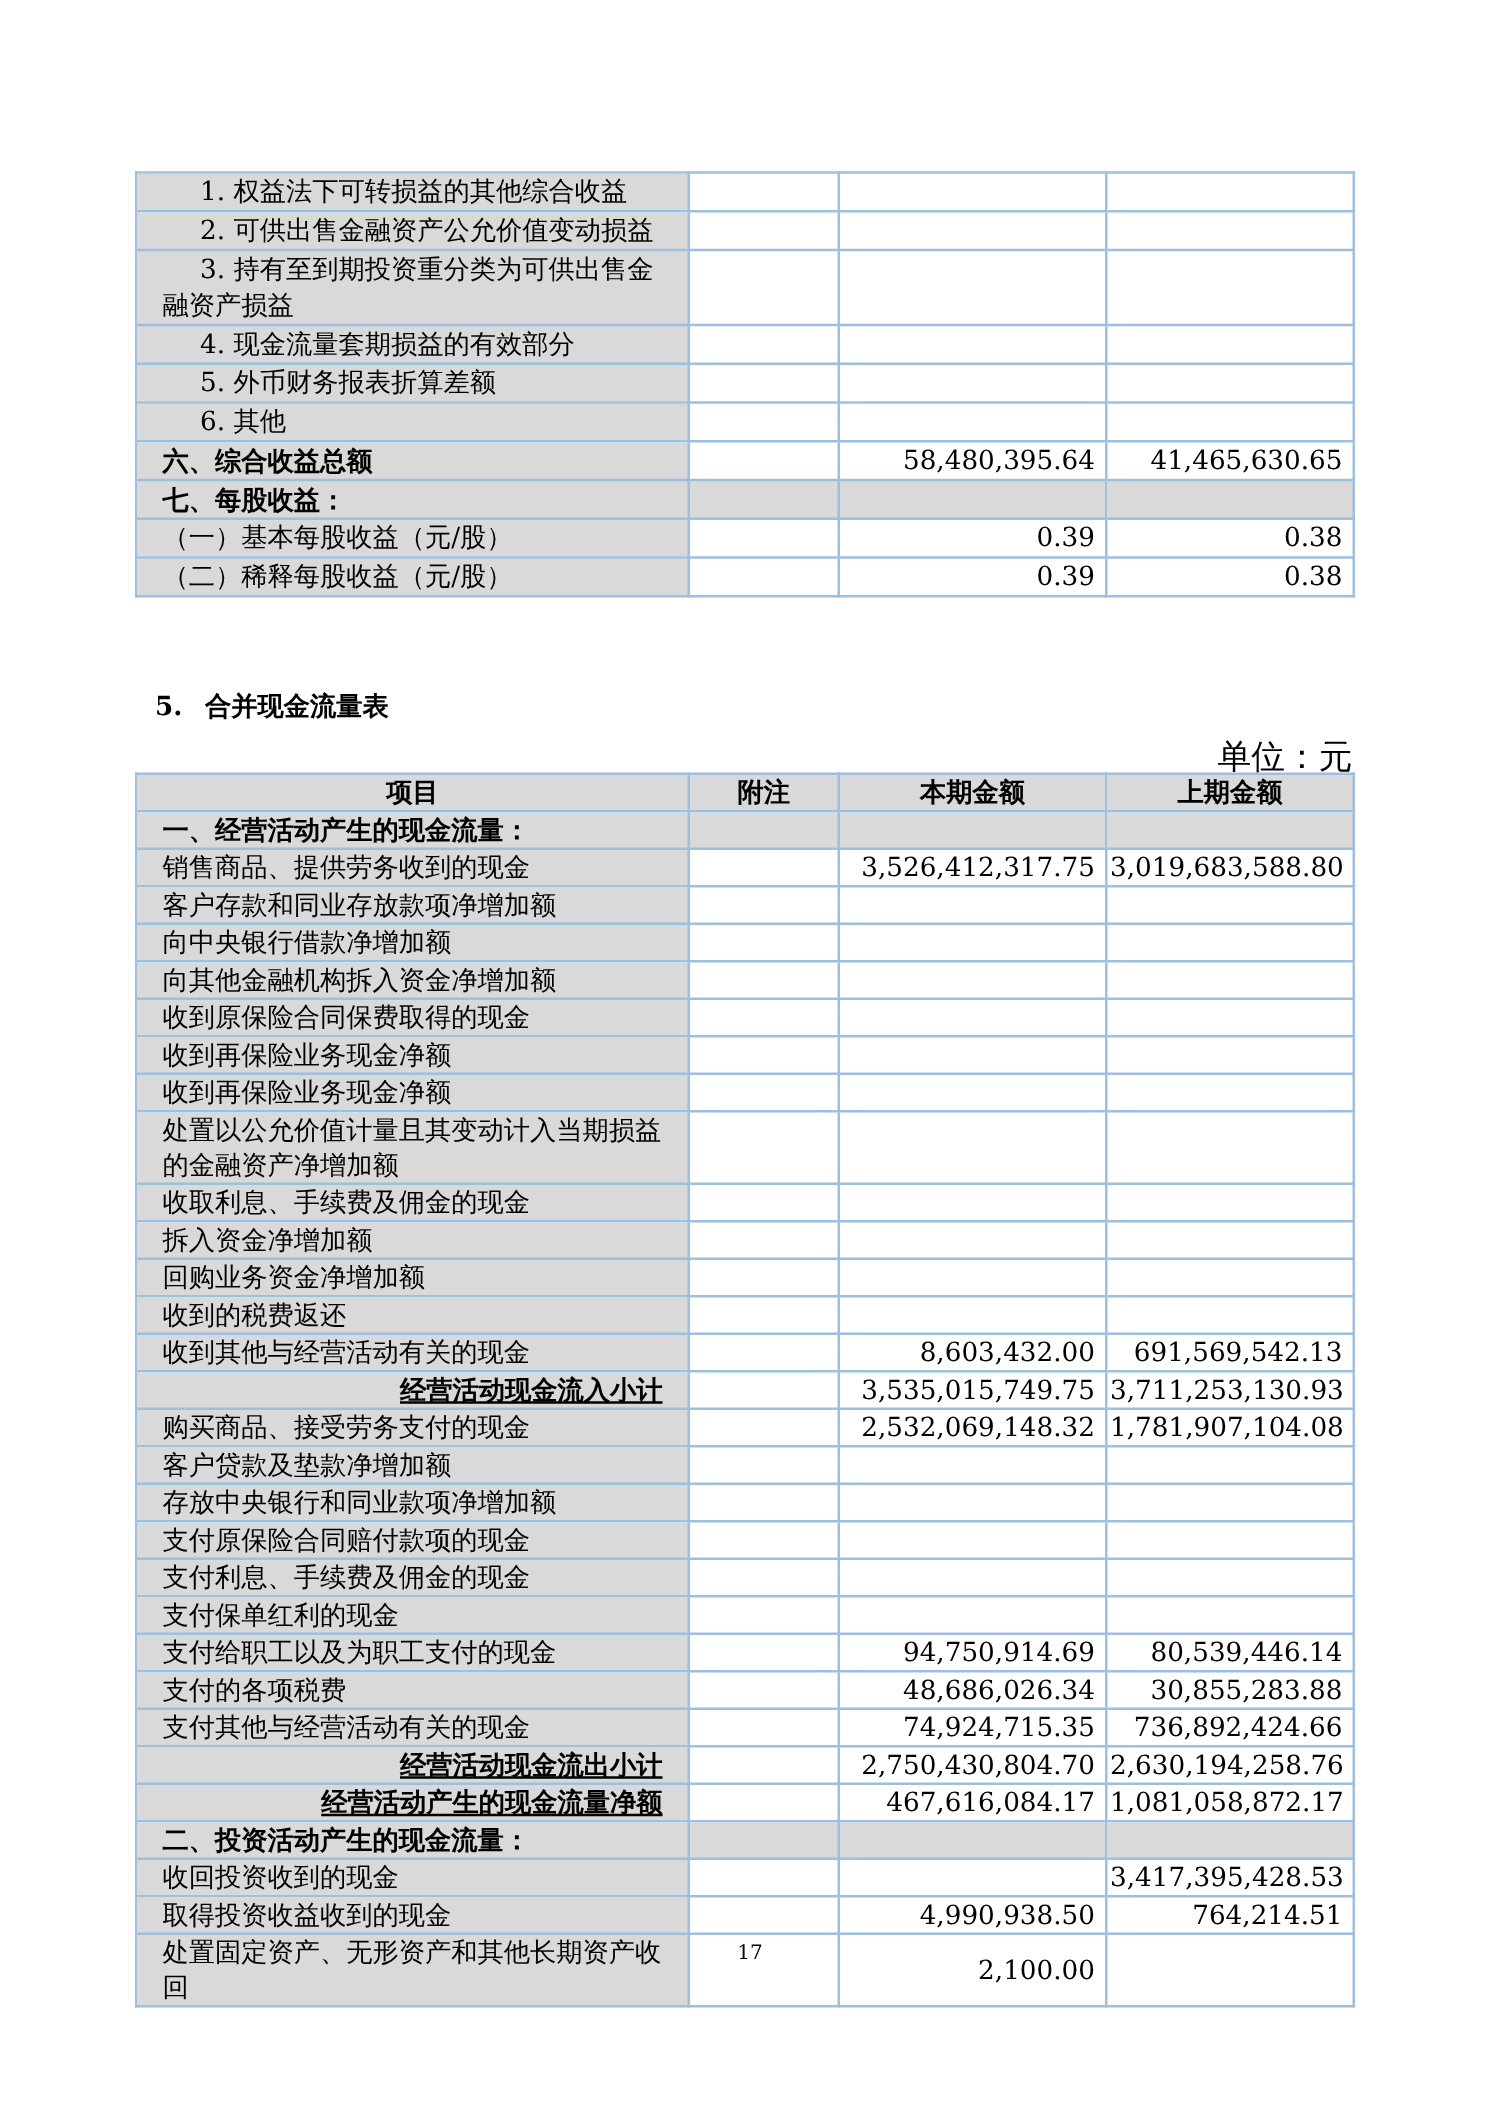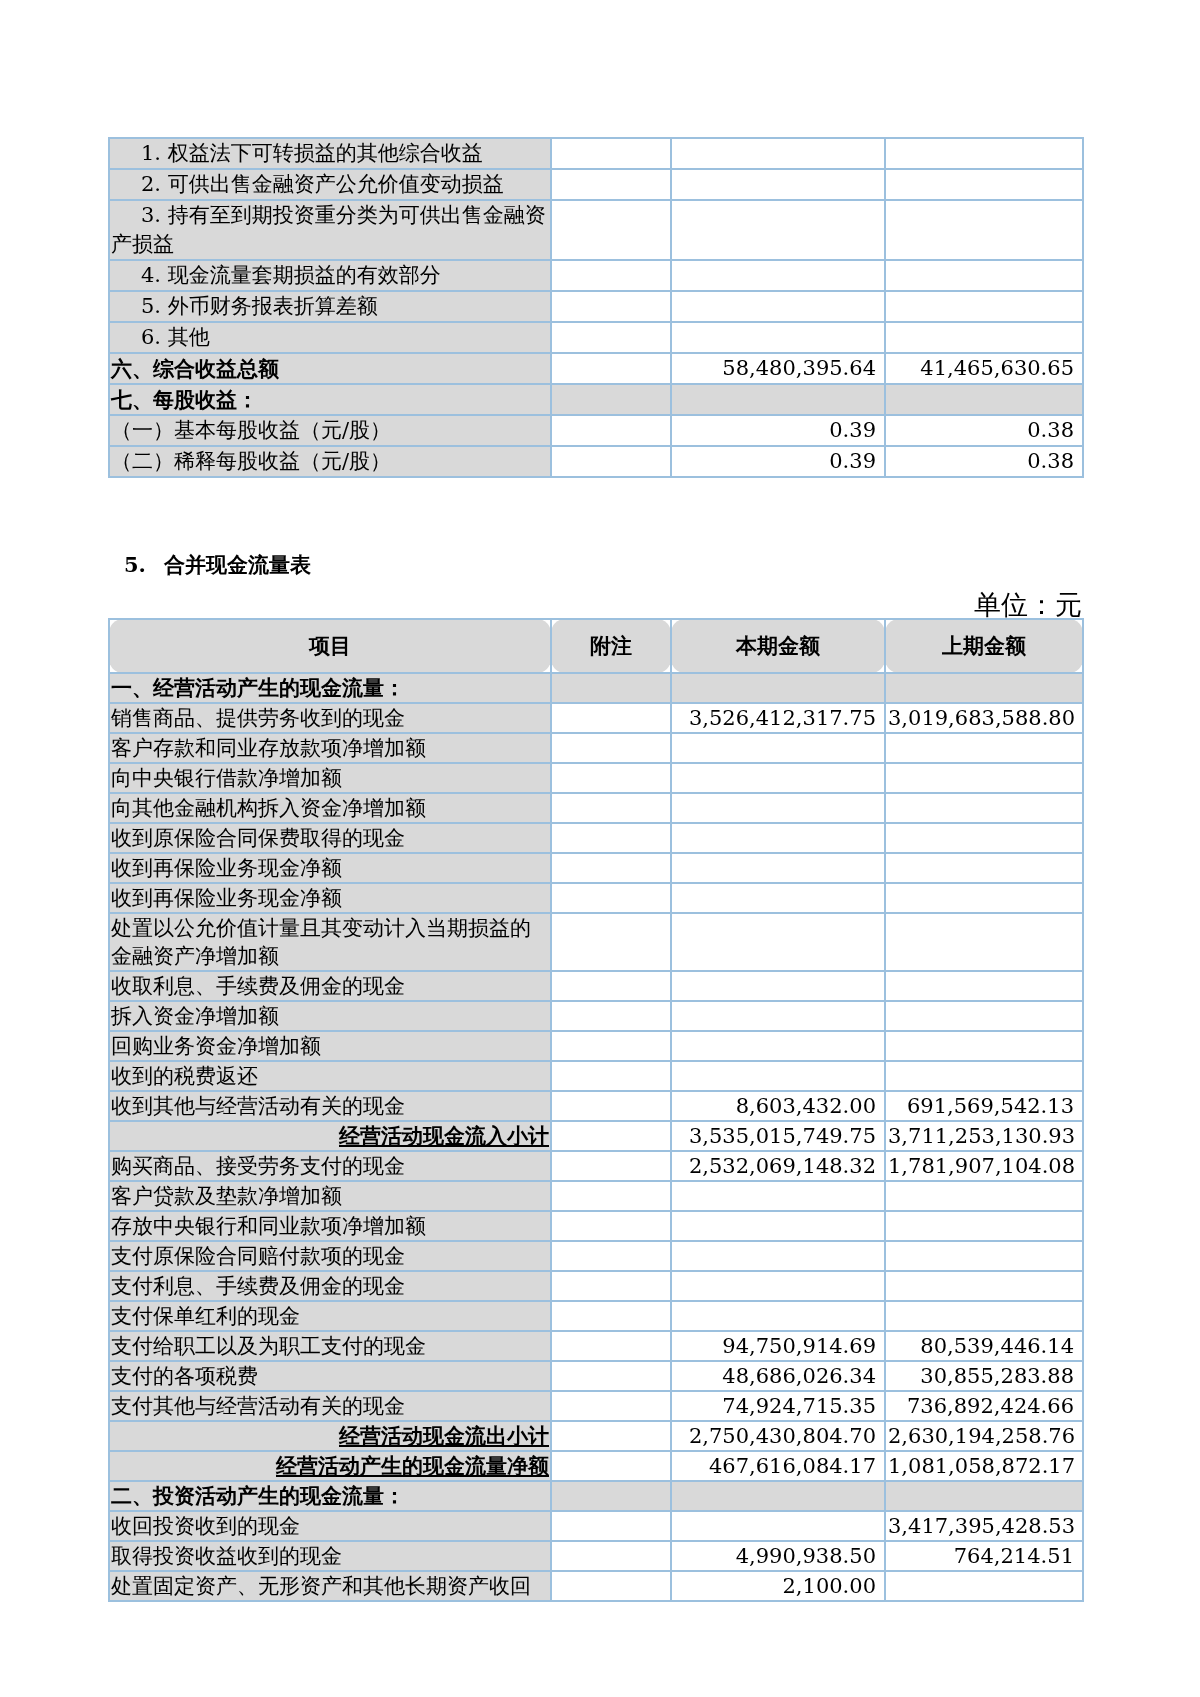--- a/index.html
+++ b/index.html
@@ -10,30 +10,30 @@
   }
   table.fin {
     position:absolute; left:108px; border-collapse:collapse; table-layout:fixed;
     width:974px; font-size:21px;
   }
   #income-table  { top:137px; }
   #cashflow-table{ top:618px; }
   table.fin td, table.fin th { border:2px solid #9cc0de; vertical-align:middle; overflow:hidden; }
   #income-table td { line-height:29px; }
   #cashflow-table td, #cashflow-table th { line-height:28px; }
-  .cell-label  { background:#d9d9d9; text-align:left; padding:0 1px; word-break:break-all; }
+  .cell-label  { background:#d9d9d9; text-align:left; padding:0 20px; word-break:break-all; }
   .cell-note   { background:#ffffff; }
   .cell-amount { background:#ffffff; text-align:right; padding:0 8px 0 2px;
                  font-variant-numeric:tabular-nums; white-space:nowrap; }
   .row-sub .cell-label     { text-indent:30px; }
   .row-bold .cell-label    { font-weight:bold; }
   .row-section td          { background:#d9d9d9;margin-left:26px; }
   .row-section .cell-label { font-weight:bold; }
   .row-total .cell-label   { font-weight:bold; text-align:right; text-indent:0;text-decoration:underline; }
-  #cashflow-table thead th { background:#d9d9d9; font-weight:bold; text-align:center; padding:12px;border-radius:14px; }
+  #cashflow-table thead th { background:#d9d9d9; font-weight:bold; text-align:center; padding:0; }
   .section-heading {
     position:absolute; left:124px; top:551px; font-size:21px; font-weight:bold;
     display:flex; align-items:baseline;
   }
   .section-heading .num { display:inline-block; width:40px; }
   .unit-label { position:absolute; top:587px; right:118px; font-size:27px; }
   .page-number { position:absolute; top:1552px; left:0; width:100%; text-align:center; font-size:16px; }
 </style>
 </head>
 <body>
@@ -310,14 +310,15 @@
         </tr>
         <tr class="row-plain">
           <td class="cell-label">处置固定资产、无形资产和其他长期资产收回</td>
           <td class="cell-note"></td>
           <td class="cell-amount">2,100.00</td>
           <td class="cell-amount"></td>
         </tr>
       </tbody>
   </table>
 
+  <div class="page-number">17</div>
 
 </div>
 
 </body></html>

